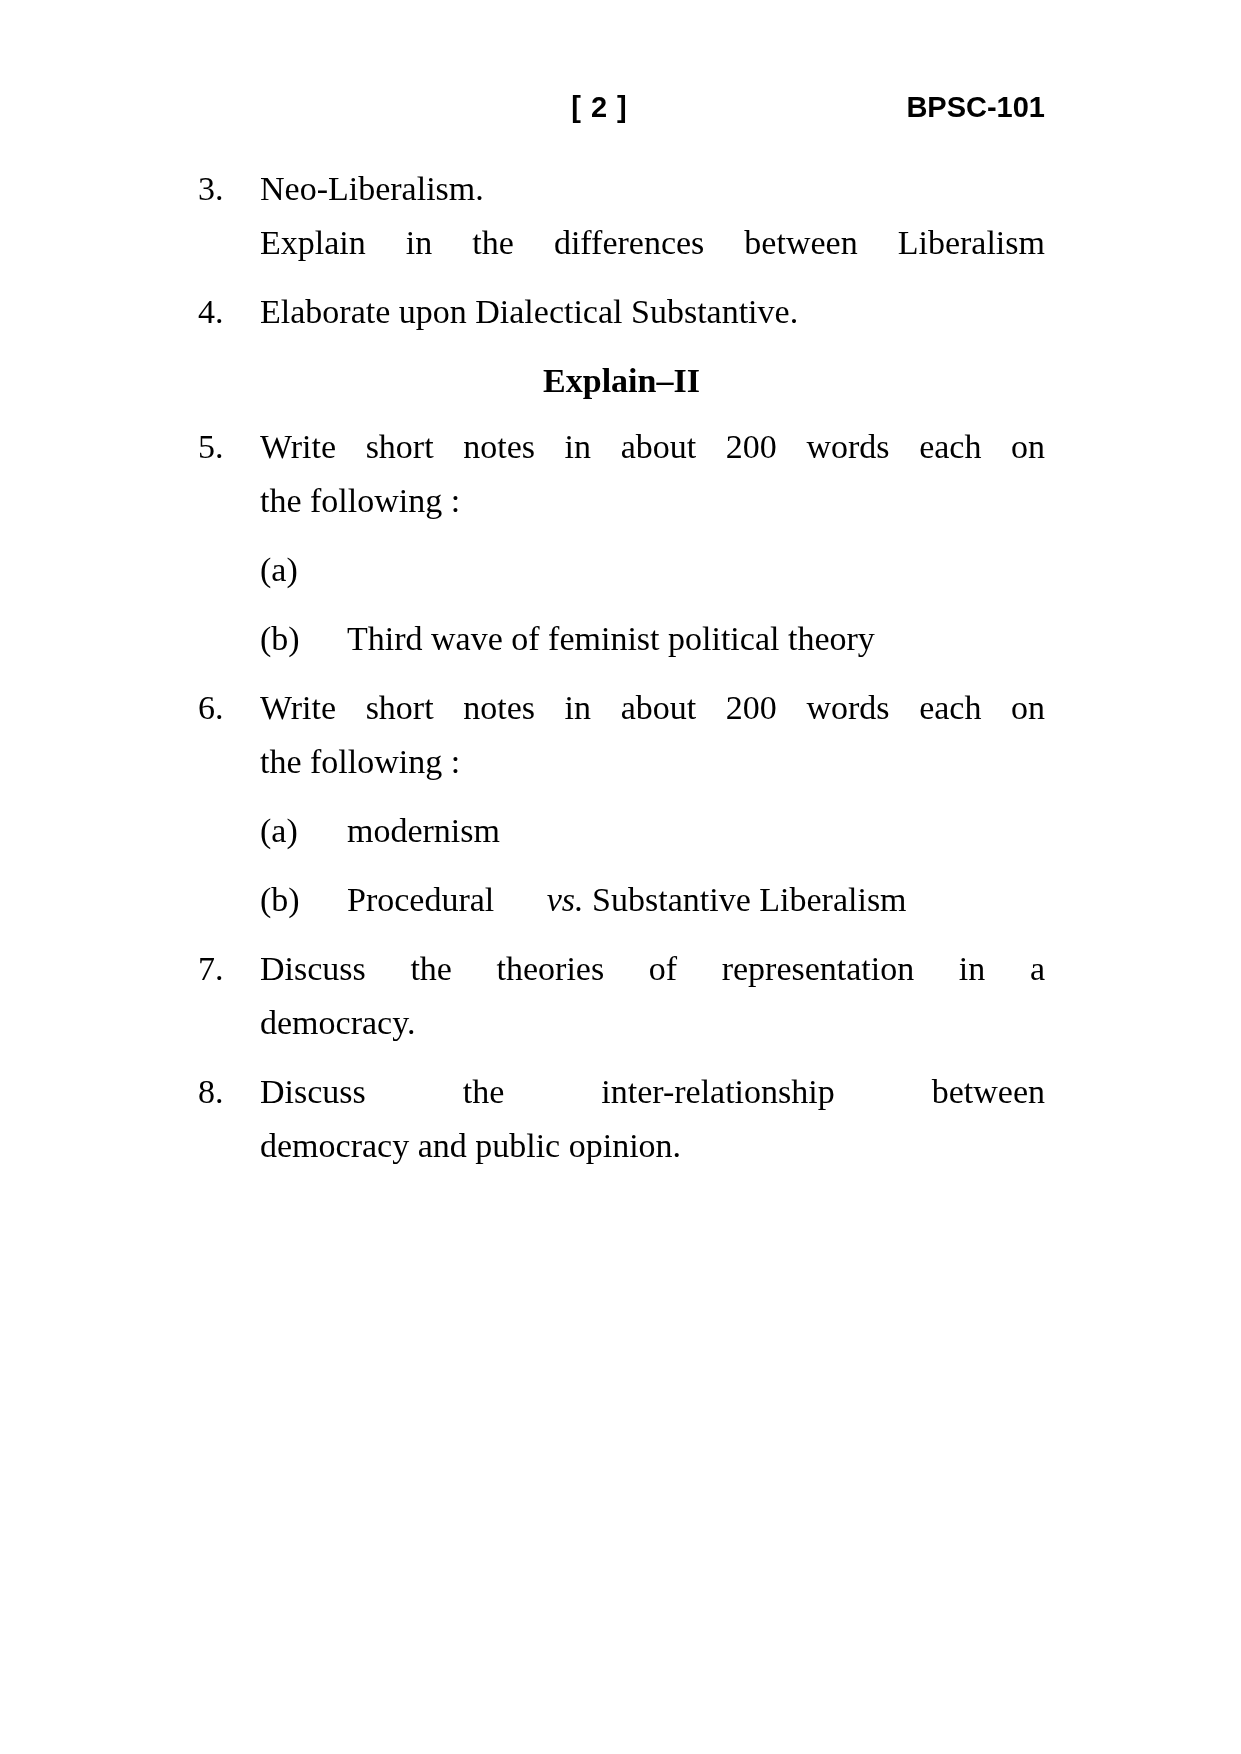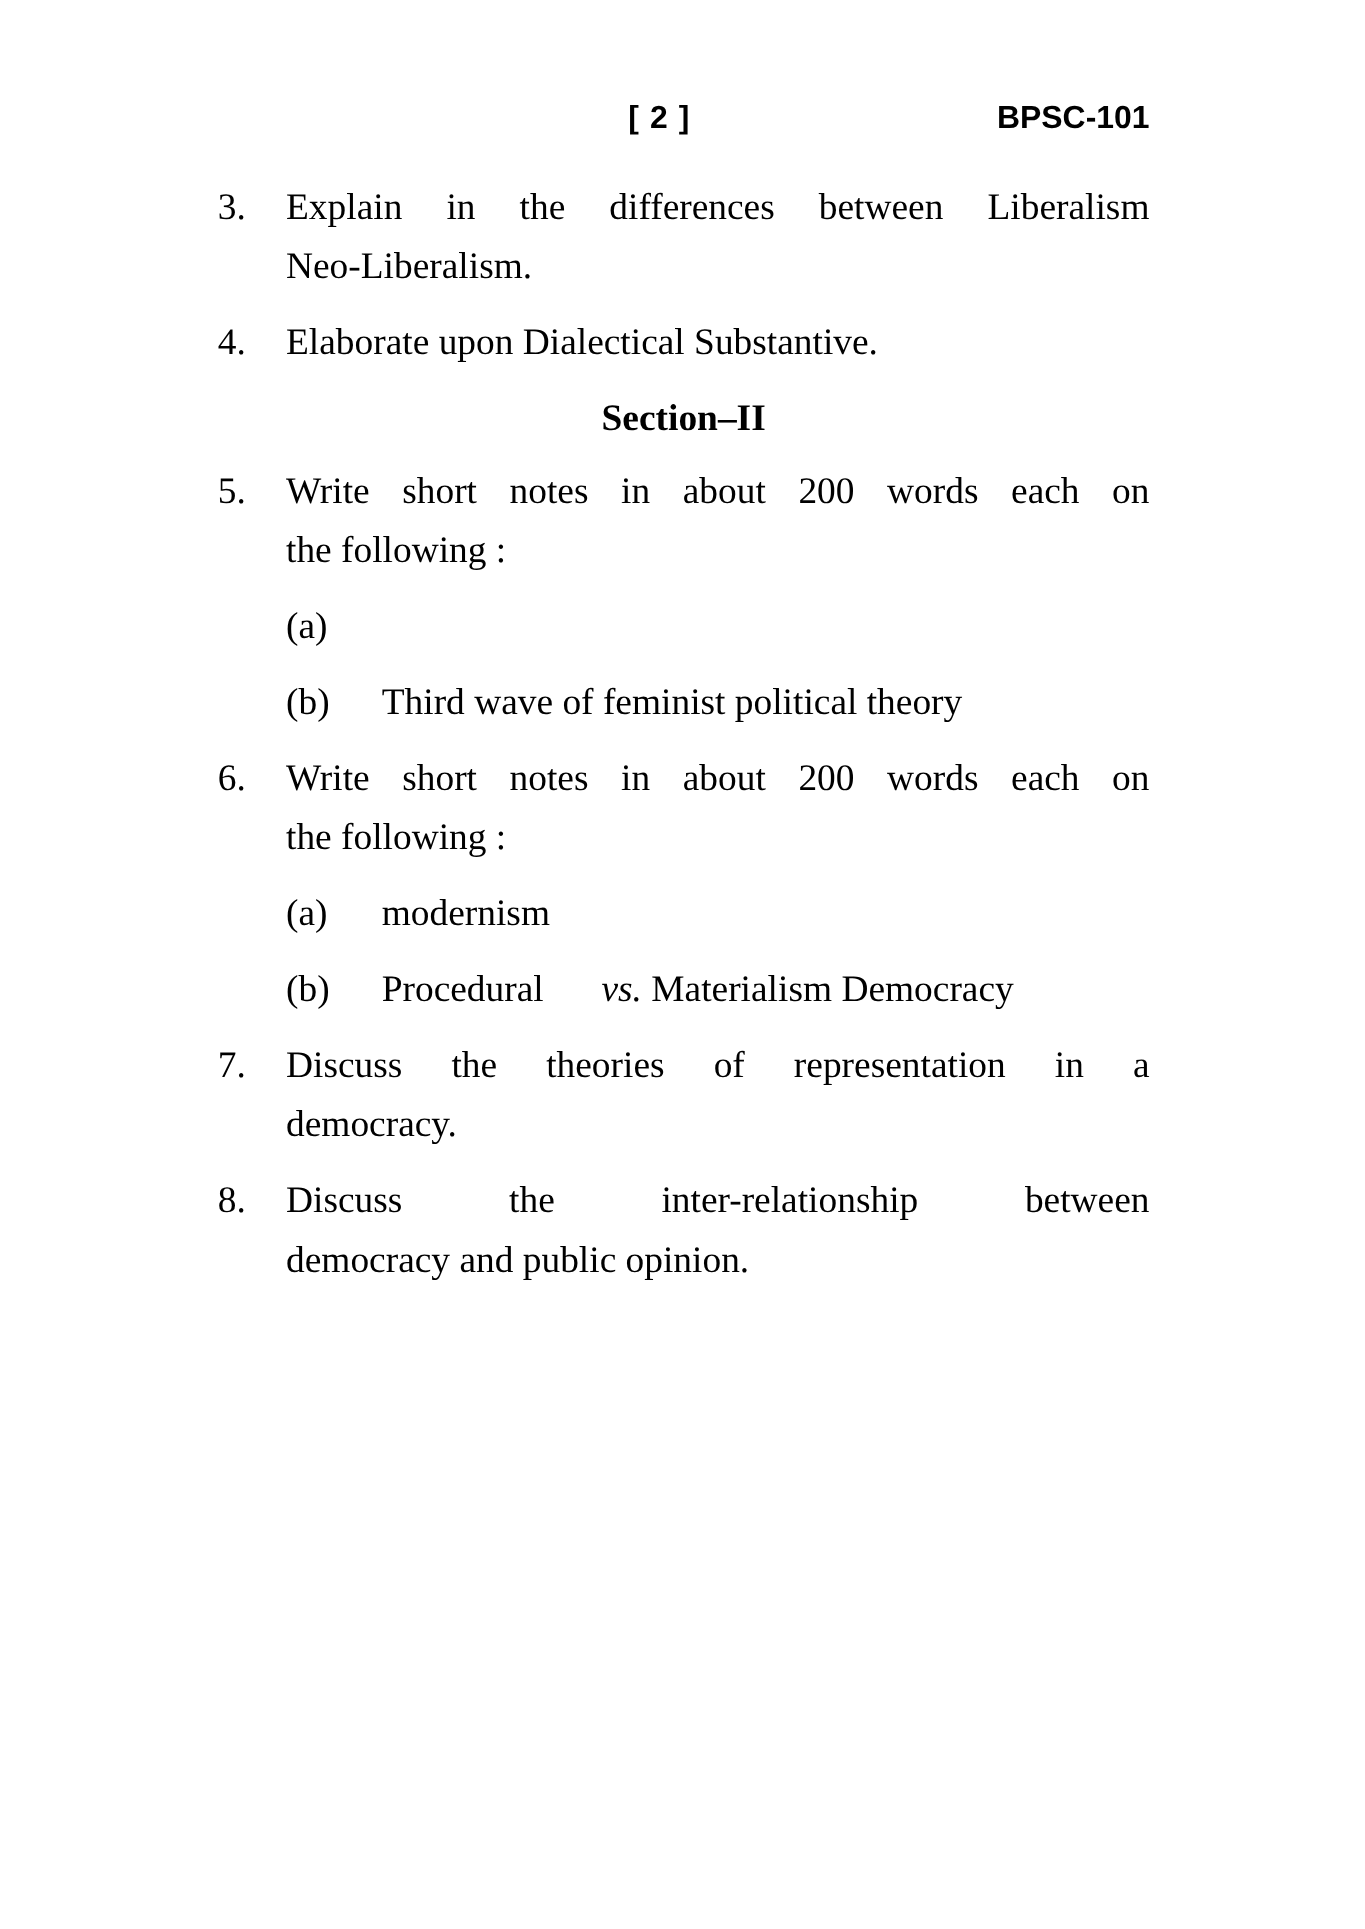--- a/index.html
+++ b/index.html
@@ -88,33 +88,33 @@
   <div class="content">
 
     <div class="header-row">
       <span class="page-num">[ 2 ]</span>
       <span class="paper-code">BPSC-101</span>
     </div>
 
     <div class="q-item">
       <div class="q-num">3.</div>
       <div class="q-body">
+        <div class="line">Neo-Liberalism.</div>
         <div class="line j">Explain in the differences between Liberalism</div>
-        <div class="line">Neo-Liberalism.</div>
       </div>
     </div>
 
     <div class="q-item">
       <div class="q-num">4.</div>
       <div class="q-body">
         <div class="line">Elaborate upon Dialectical Substantive.</div>
       </div>
     </div>
 
-    <div class="section-heading">Section–II</div>
+    <div class="section-heading">Explain–II</div>
 
     <div class="q-item">
       <div class="q-num">5.</div>
       <div class="q-body">
         <div class="line j"><span>Write short notes in about</span> <b>200</b> <span>words each on</span></div>
         <div class="line">the following :</div>
         <div class="sub-item">
           <div class="sub-marker">(a)</div>
         </div>
         <div class="sub-item">
@@ -133,21 +133,21 @@
         <div class="line">the following :</div>
         <div class="sub-item">
           <div class="sub-marker">(a)</div>
           <div class="sub-body">
             <div class="line">modernism</div>
           </div>
         </div>
         <div class="sub-item">
           <div class="sub-marker">(b)</div>
           <div class="sub-body">
-            <div class="line"><span>Procedural</span> <i>vs.</i> <span>Materialism Democracy</span></div>
+            <div class="line"><span>Procedural</span> <i>vs.</i> <span>Substantive Liberalism</span></div>
           </div>
         </div>
       </div>
     </div>
 
     <div class="q-item">
       <div class="q-num">7.</div>
       <div class="q-body">
         <div class="line j">Discuss the theories of representation in a</div>
         <div class="line">democracy.</div>

